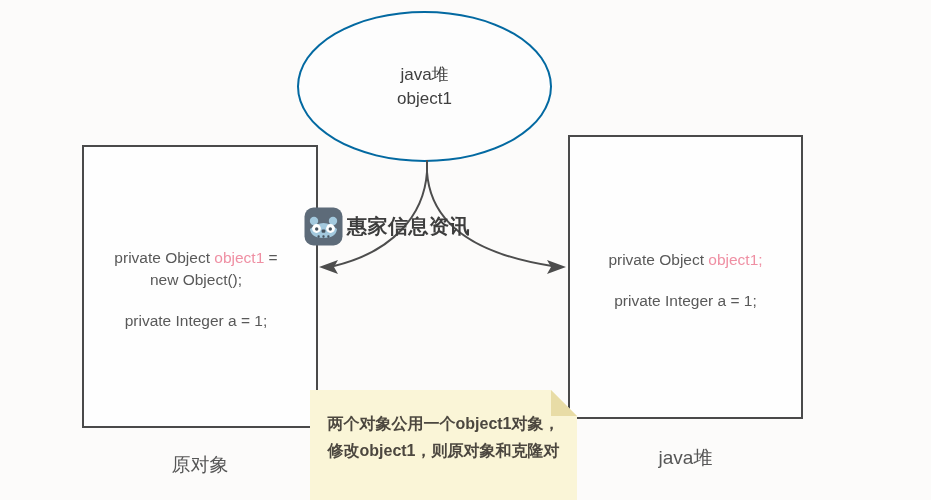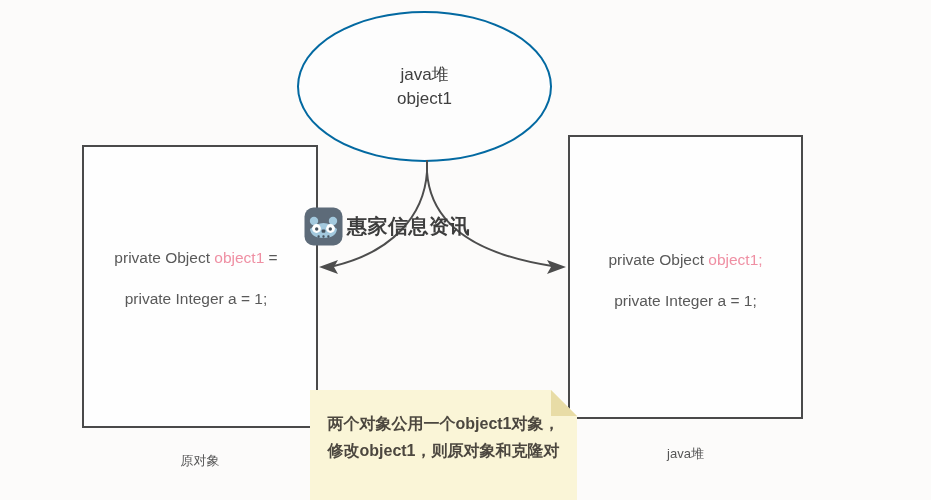--- a/index.html
+++ b/index.html
@@ -62,21 +62,21 @@
     background:#e8dca6;z-index:6;
     clip-path:polygon(0 0, 100% 100%, 0 100%);
   }
   .note-text{
     left:316px;top:410px;width:255px;z-index:7;
     font-size:16px;font-weight:bold;color:#4c473f;
     text-align:center;line-height:27px;
   }
 
   
-  .obj-label{font-size:13px;color:#565656;text-align:center;z-index:2;}
+  .obj-label{font-size:19px;color:#565656;text-align:center;z-index:2;}
   .label-left{left:82px;top:452px;width:236px;}
   .label-right{left:568px;top:445px;width:235px;}
 </style>
 </head>
 <body>
 
 <div class="stage">
 
   <div class="abs heap-ellipse">
     <div>java堆</div>
@@ -90,20 +90,21 @@
   <svg class="abs arrows" width="931" height="500" viewBox="0 0 931 500">
     <path d="M427,160 L427,172" fill="none" stroke="#4d4d4d" stroke-width="2"></path>
     <path d="M427,172 C424,216 392,252 334,266" fill="none" stroke="#4d4d4d" stroke-width="2"></path>
     <path d="M427,172 C430,216 462,252 552,266" fill="none" stroke="#4d4d4d" stroke-width="2"></path>
     <polygon points="319,267 338,260 334,267 338,274" fill="#4d4d4d"></polygon>
     <polygon points="566,267 547,260 551,267 547,274" fill="#4d4d4d"></polygon>
   </svg>
 
   <div class="abs codeblock codeblock-left">
     <div class="codeline"><span>private Object </span><span class="var-pink">object1</span><span> =</span></div>
+    <div class="codeline">new Object();</div>
     <div class="code-gap"></div>
     <div class="codeline">private Integer a = 1;</div>
   </div>
 
   <div class="abs codeblock codeblock-right">
     <div class="codeline"><span>private Object </span><span class="var-pink">object1;</span></div>
     <div class="code-gap"></div>
     <div class="codeline">private Integer a = 1;</div>
   </div>
 

